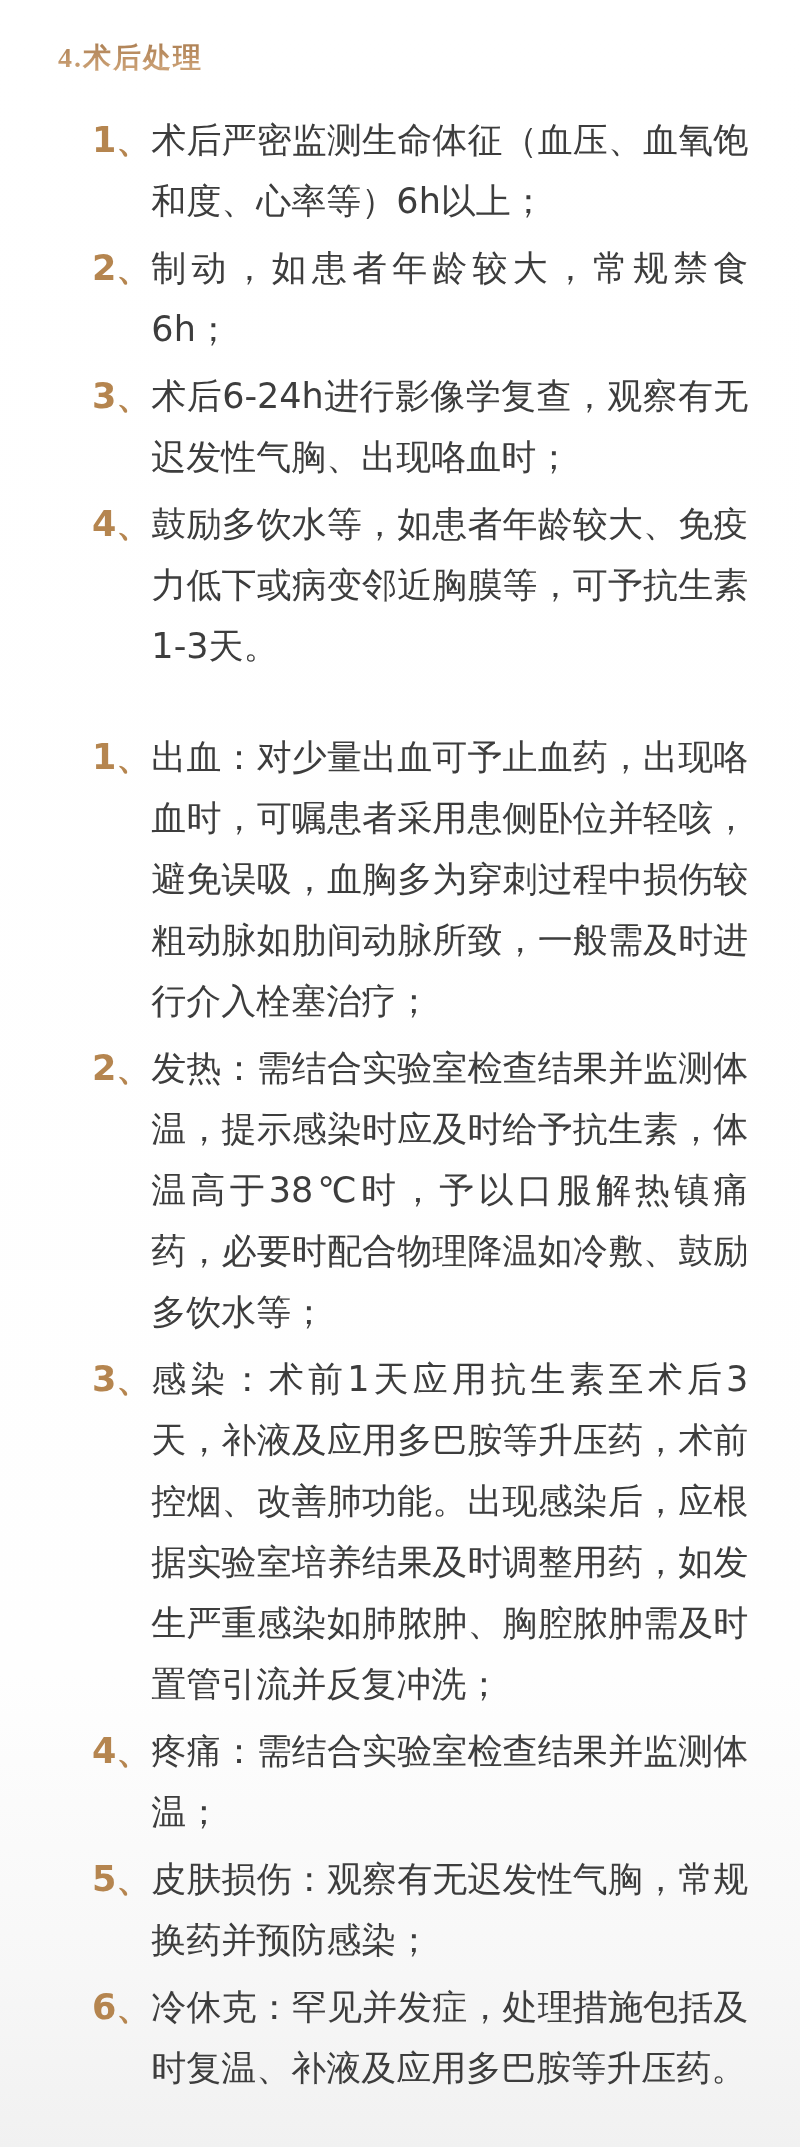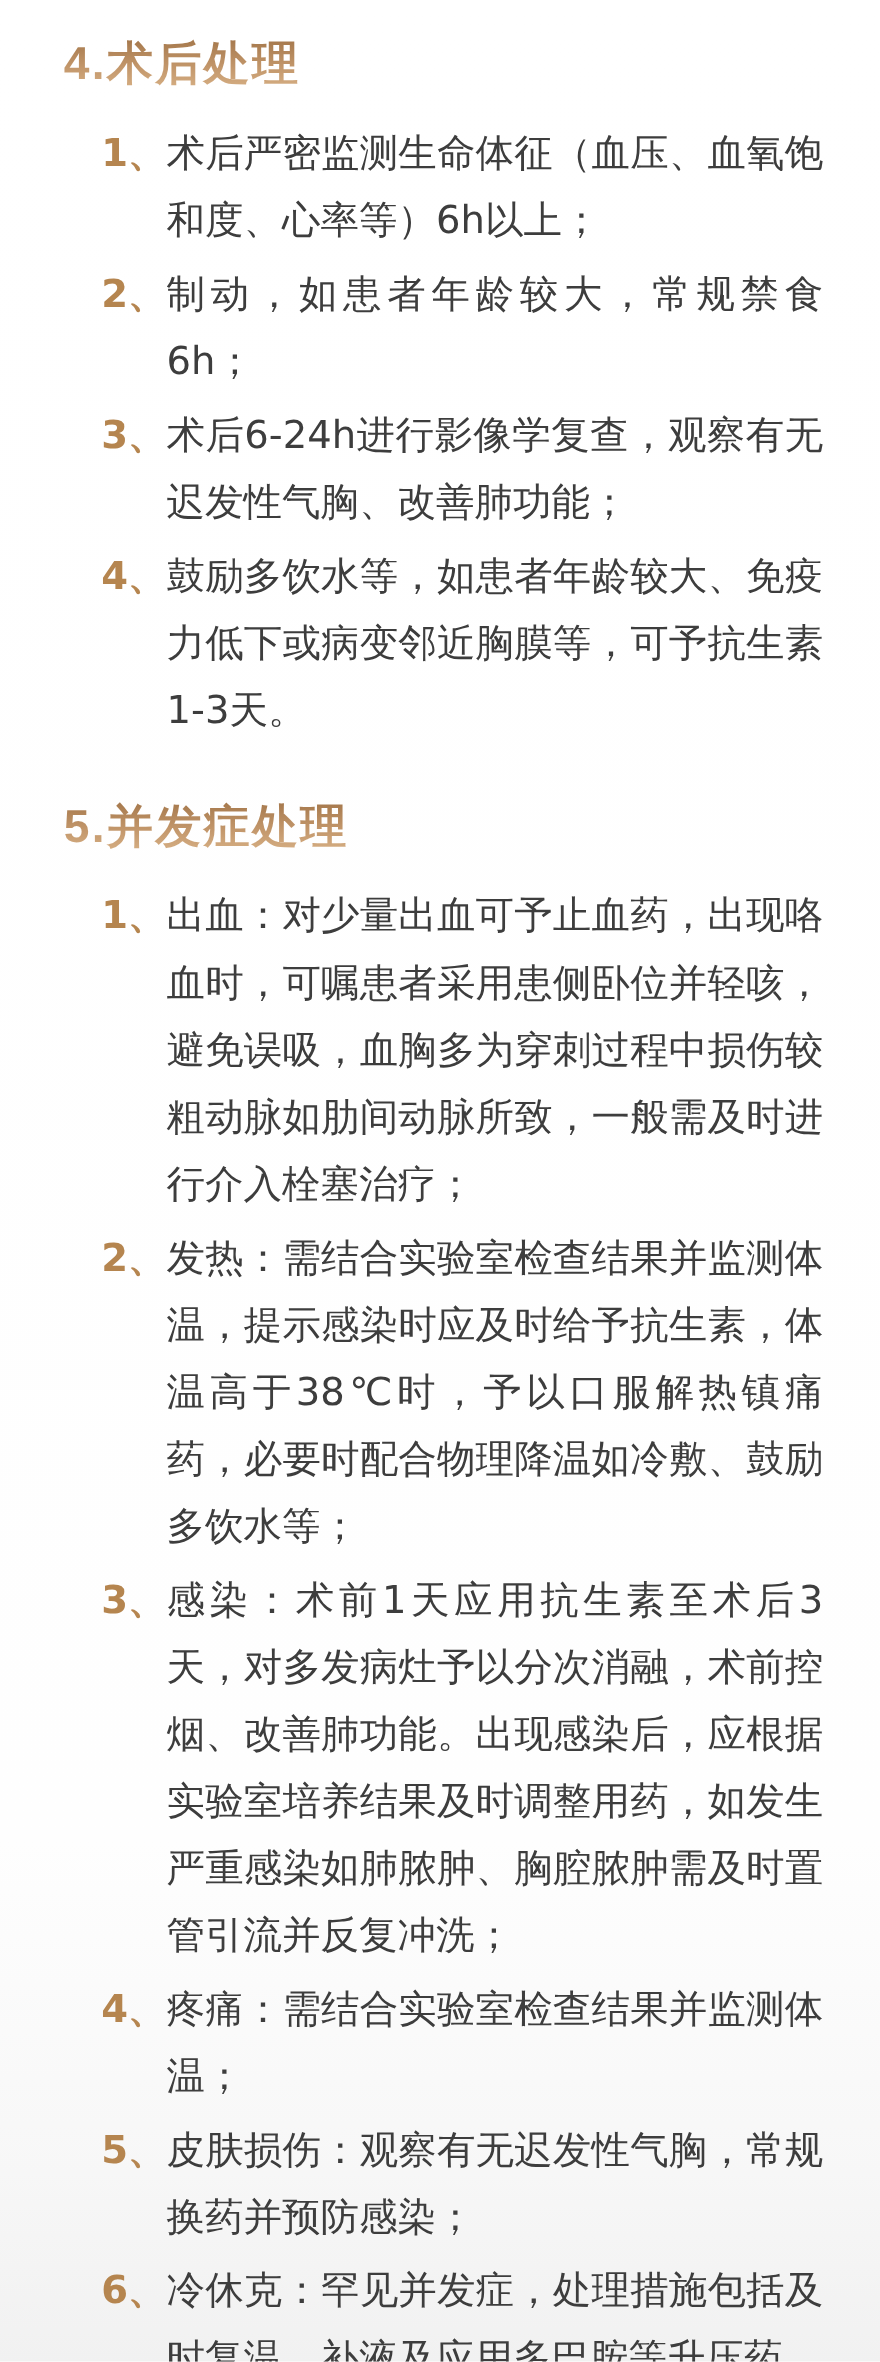--- a/index.html
+++ b/index.html
@@ -15,22 +15,22 @@
     padding: 34px 50px 0 58px;
     background: linear-gradient(180deg, #ffffff 0%, #fefefe 78%, #f7f7f7 92%, #f1f1f1 100%);
     font-family: "DejaVu Sans", "Liberation Sans", sans-serif;
     overflow: hidden;
   }
   section + section {
     margin-top: 50px;
   }
   .section-title {
     margin: 0 0 28px 0;
-    font-family: Liberation Sans, sans-serif;
-    font-size: 42px;
+    font-family: Liberation Serif, serif;
+    font-size: 28px;
     font-weight: 700;
     line-height: 48px;
     letter-spacing: 2px;
     color: #b3824c;
   }
   @supports (-webkit-background-clip: text) {
     .section-title {
       background: linear-gradient(180deg, #a3764a 0%, #c2966a 55%, #d7b085 100%);
       -webkit-background-clip: text;
       background-clip: text;
@@ -74,43 +74,42 @@
       <li class="item">
         <span class="num">1、</span>
         <span class="txt">术后严密监测生命体征（血压、血氧饱和度、心率等）6h以上；</span>
       </li>
       <li class="item">
         <span class="num">2、</span>
         <span class="txt">制动，如患者年龄较大，常规禁食6h；</span>
       </li>
       <li class="item">
         <span class="num">3、</span>
-        <span class="txt">术后6-24h进行影像学复查，观察有无迟发性气胸、改善肺功能；</span>
+        <span class="txt">术后6-24h进行影像学复查，观察有无迟发性气胸、出现咯血时；</span>
       </li>
       <li class="item">
         <span class="num">4、</span>
         <span class="txt">鼓励多饮水等，如患者年龄较大、免疫力低下或病变邻近胸膜等，可予抗生素1-3天。</span>
       </li>
     </ol>
   </section>
 
   <section>
-    <h2 class="section-title">5.并发症处理</h2>
     <ol class="item-list">
       <li class="item">
         <span class="num">1、</span>
         <span class="txt">出血：对少量出血可予止血药，出现咯血时，可嘱患者采用患侧卧位并轻咳，避免误吸，血胸多为穿刺过程中损伤较粗动脉如肋间动脉所致，一般需及时进行介入栓塞治疗；</span>
       </li>
       <li class="item">
         <span class="num">2、</span>
         <span class="txt">发热：需结合实验室检查结果并监测体温，提示感染时应及时给予抗生素，体温高于38℃时，予以口服解热镇痛药，必要时配合物理降温如冷敷、鼓励多饮水等；</span>
       </li>
       <li class="item">
         <span class="num">3、</span>
-        <span class="txt">感染：术前1天应用抗生素至术后3天，对多发病灶予以分次消融，术前控烟、改善肺功能。出现感染后，应根据实验室培养结果及时调整用药，如发生严重感染如肺脓肿、胸腔脓肿需及时置管引流并反复冲洗；</span>
+        <span class="txt">感染：术前1天应用抗生素至术后3天，补液及应用多巴胺等升压药，术前控烟、改善肺功能。出现感染后，应根据实验室培养结果及时调整用药，如发生严重感染如肺脓肿、胸腔脓肿需及时置管引流并反复冲洗；</span>
       </li>
       <li class="item">
         <span class="num">4、</span>
         <span class="txt">疼痛：需结合实验室检查结果并监测体温；</span>
       </li>
       <li class="item">
         <span class="num">5、</span>
         <span class="txt">皮肤损伤：观察有无迟发性气胸，常规换药并预防感染；</span>
       </li>
       <li class="item">

